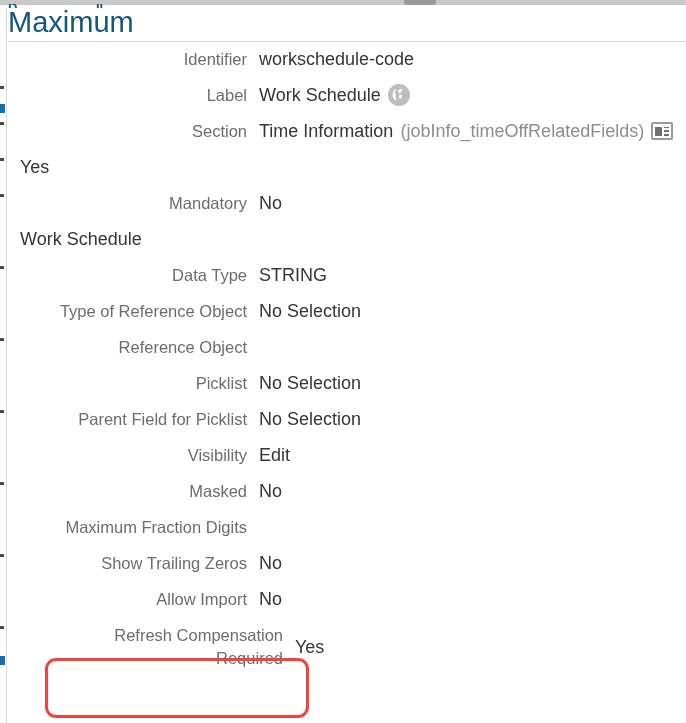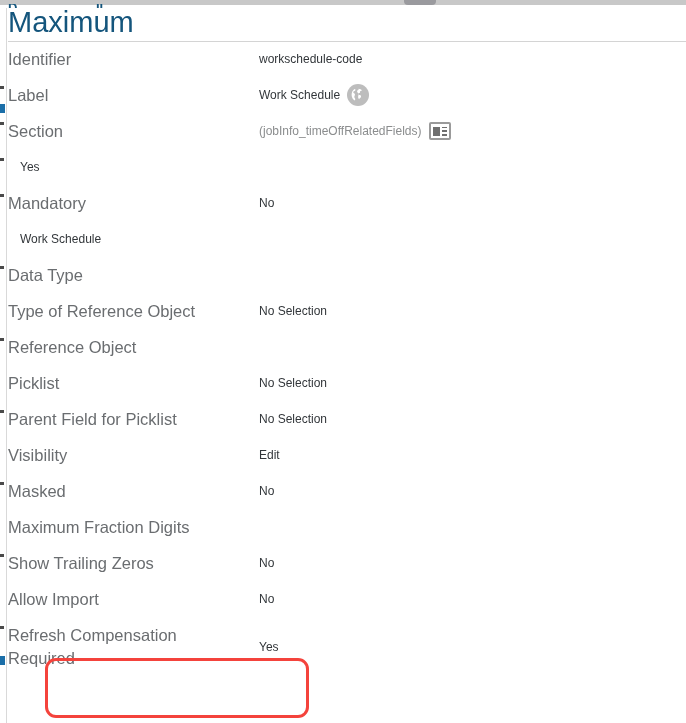--- a/index.html
+++ b/index.html
@@ -117,50 +117,52 @@
   }
   .form-row {
     position: relative;
     display: flex;
     align-items: flex-start;
     height: 36px;
   }
   .row-label {
     width: 239px;
     flex: 0 0 239px;
+    text-align: right;
     color: #6a6d70;
     font-size: 16.5px;
     line-height: 22px;
     padding-top: 6px;
     white-space: nowrap;
     box-sizing: border-box;
     padding-right: 0px;
   }
   .row-value {
     flex: 1 1 auto;
     margin-left: 12px;
     color: #32363a;
-    font-size: 12px;
+    font-size: 18px;
     line-height: 22px;
     padding-top: 6px;
     display: flex;
     align-items: center;
     gap: 7px;
     white-space: nowrap;
   }
   .value-text { white-space: nowrap; }
   .value-suffix {
     color: #8b8d8e;
     white-space: nowrap;
   }
 
   
   .form-row.tall {
     height: 58px;
     align-items: center;
+    padding-left: 36px;
   }
   .form-row.tall .row-label {
     white-space: normal;
     line-height: 23px;
     padding-top: 0;
   }
   .form-row.tall .row-value {
     padding-top: 0;
   }
 
@@ -270,20 +272,21 @@
           <svg width="16" height="16" viewBox="0 0 16 16" aria-hidden="true">
             <path fill="#ffffff" d="M4.6 2.0 c1.1 .3 1.0 1.3 .5 1.8 -.6 .6 -1.6 .4 -1.8 1.2 -.2 .8 .6 1.1 1.2 1.5 .7 .5 .5 1.5 .1 2.2 -.5 .9 -.3 1.9 .3 2.6 .5 .6 .4 1.4 .0 2.1 C3.2 12.7 1.6 10.6 1.6 8.0 1.6 5.3 2.8 3.0 4.6 2.0 Z"></path>
             <path fill="#ffffff" d="M8.6 1.7 c1.4 .1 2.6 .7 3.5 1.6 -.6 .4 -1.4 .4 -1.9 .9 -.5 .5 .1 1.1 -.3 1.6 -.4 .5 -1.2 .2 -1.6 .6 -.4 .5 .2 1.1 .6 1.3 .6 .3 1.4 .2 1.9 .7 .4 .5 .1 1.2 .3 1.8 -.9 .4 -1.5 1.2 -2.0 2.0 -.6 -.6 -1.0 -1.4 -1.0 -2.2 .0 -1.0 .6 -1.9 .4 -2.9 -.2 -1.0 -1.2 -1.5 -1.4 -2.5 -.2 -.9 .6 -1.6 1.5 -1.9 Z"></path>
           </svg>
         </span>
       </div>
     </div>
     <div class="form-row">
       <div class="row-label">Section</div>
       <div class="row-value">
+        <span class="value-text">Time Information</span>
         <span class="value-suffix">(jobInfo_timeOffRelatedFields)</span>
         <span class="icon-detailview">
           <span class="dv-block"></span>
           <span class="dv-lines">
             <i></i>
             <i></i>
             <i></i>
           </span>
         </span>
       </div>
@@ -299,20 +302,23 @@
         <span class="value-text">No</span>
       </div>
     </div>
     <div class="form-row">
       <div class="row-value">
         <span class="value-text">Work Schedule</span>
       </div>
     </div>
     <div class="form-row">
       <div class="row-label">Data Type</div>
+      <div class="row-value">
+        <span class="value-text">STRING</span>
+      </div>
     </div>
     <div class="form-row">
       <div class="row-label">Type of Reference Object</div>
       <div class="row-value">
         <span class="value-text">No Selection</span>
       </div>
     </div>
     <div class="form-row">
       <div class="row-label">Reference Object</div>
       <div class="row-value">

